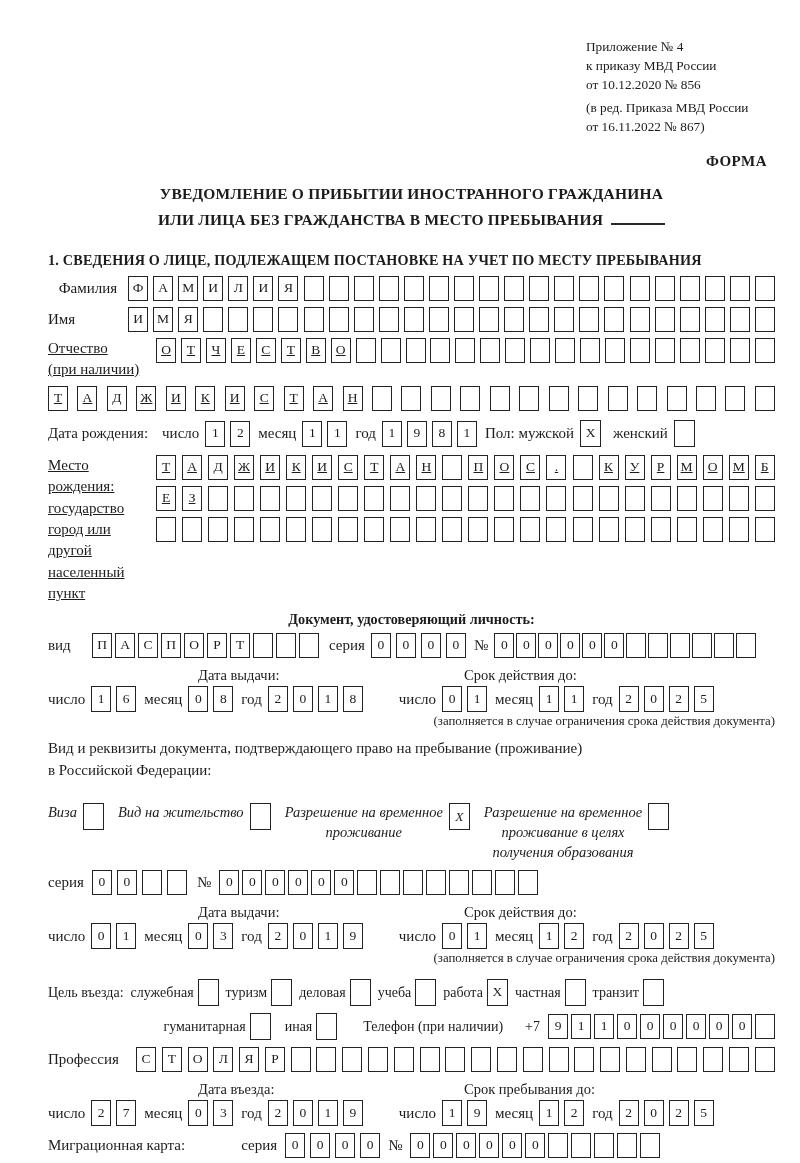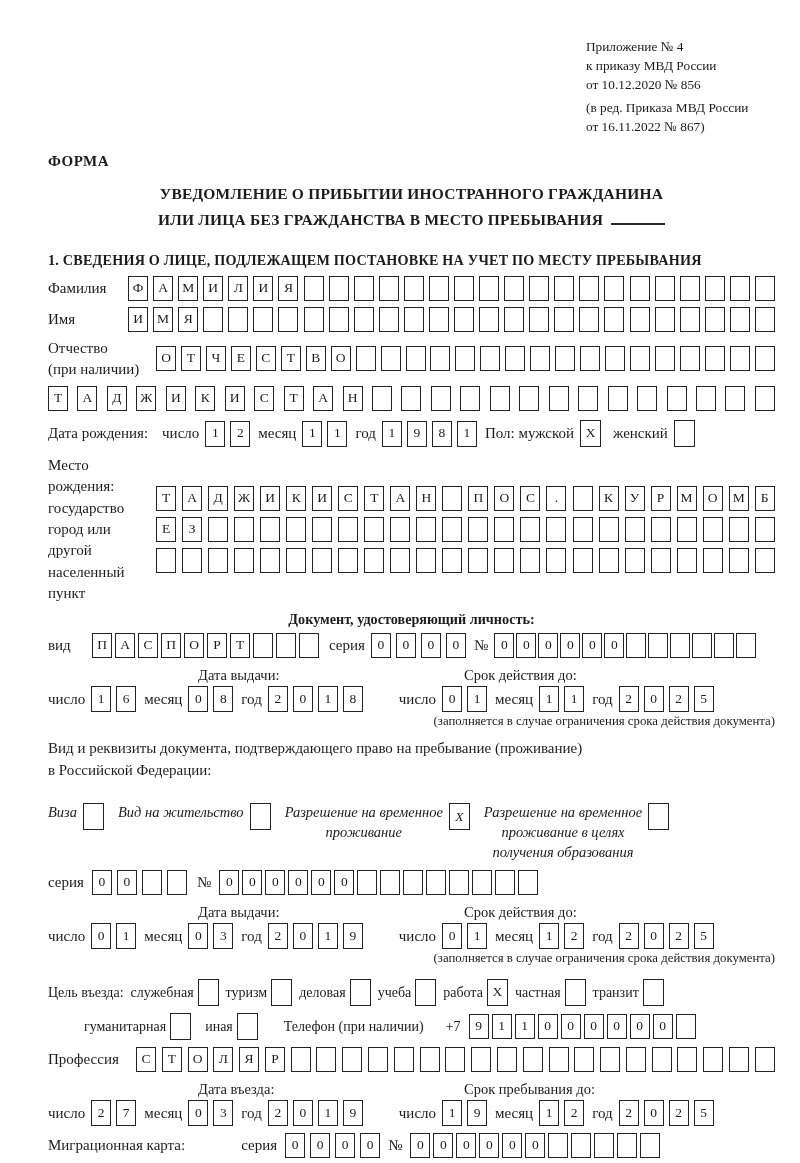--- a/index.html
+++ b/index.html
@@ -5,28 +5,28 @@
   html,body{margin:0;padding:0;background:#e8e8e8;}
   .page{
     width:800px;height:1163px;margin:0 auto;background:#ffffff;color:#1c1c1c;
     font-family:"Liberation Serif","DejaVu Serif",serif;
     box-sizing:border-box;padding:38px 25px 0 48px;position:relative;overflow:hidden;
     font-size:15px;line-height:1.25;
   }
   
   .appendix{margin-left:538px;font-size:13.3px;line-height:1.42;}
   .appendix .rev{margin-top:4px;}
-  .forma{font-weight:bold;font-size:15px;margin-top:16px;padding-right:8px;letter-spacing:.5px;}
+  .forma{text-align:right;font-weight:bold;font-size:15px;margin-top:16px;padding-right:8px;letter-spacing:.5px;}
   
   .title{text-align:center;font-weight:bold;font-size:15.5px;line-height:1.7;margin-top:10px;letter-spacing:.2px;}
   .uline{display:inline-block;width:54px;height:4px;border-bottom:2px solid #2a2a2a;margin-left:8px;}
   .sec-heading{font-weight:bold;font-size:14.2px;margin-top:18px;letter-spacing:.2px;}
   
   .frow{display:flex;align-items:center;margin-top:6px;}
-  .frow.start{align-items:center;}
+  .frow.start{align-items:flex-start;text-decoration:underline;}
   .lbl{flex:0 0 auto;}
   .w80{width:80px;}
   .lblcol{flex:0 0 108px;line-height:1.42;}
   .lblcol2{flex:0 0 96px;line-height:1.42;}
   
   .cell{
     box-sizing:border-box;flex:0 0 auto;width:20px;height:25px;border:1.7px solid #232323;
     display:inline-flex;align-items:center;justify-content:center;
     font-size:13.5px;background:#fff;
   }
@@ -74,21 +74,21 @@
 
   <div class="forma">ФОРМА</div>
 
   <div class="title">
     <div>УВЕДОМЛЕНИЕ О ПРИБЫТИИ ИНОСТРАННОГО ГРАЖДАНИНА</div>
     <div><span>ИЛИ ЛИЦА БЕЗ ГРАЖДАНСТВА В МЕСТО ПРЕБЫВАНИЯ</span><span class="uline"></span></div>
   </div>
 
   <div class="sec-heading">1. СВЕДЕНИЯ О ЛИЦЕ, ПОДЛЕЖАЩЕМ ПОСТАНОВКЕ НА УЧЕТ ПО МЕСТУ ПРЕБЫВАНИЯ</div>
 
-  <div class="frow" style="">
+  <div class="frow" style="text-align:center;">
     <span class="lbl w80">Фамилия</span>
     <span class="boxes fill">
         <span class="cell">Ф</span>
         <span class="cell">А</span>
         <span class="cell">М</span>
         <span class="cell">И</span>
         <span class="cell">Л</span>
         <span class="cell">И</span>
         <span class="cell">Я</span>
         <span class="cell"></span>
@@ -542,21 +542,21 @@
     <span class="pl">частная</span>
     <span class="cb">
         <span class="cell"></span>
       </span>
     <span class="pl">транзит</span>
     <span class="cb">
         <span class="cell"></span>
       </span>
   </div>
 
-  <div class="purpose indent36" style="margin-top:7px;">
+  <div class="purpose indent36" style="margin-top:7px;justify-content:flex-end;">
     <span>гуманитарная</span>
     <span class="cb">
         <span class="cell"></span>
       </span>
     <span class="pl" style="margin-left:14px;">иная</span>
     <span class="cb">
         <span class="cell"></span>
       </span>
     <span style="margin-left:26px;">Телефон (при наличии)</span>
     <span style="margin-left:22px;">+7</span>

